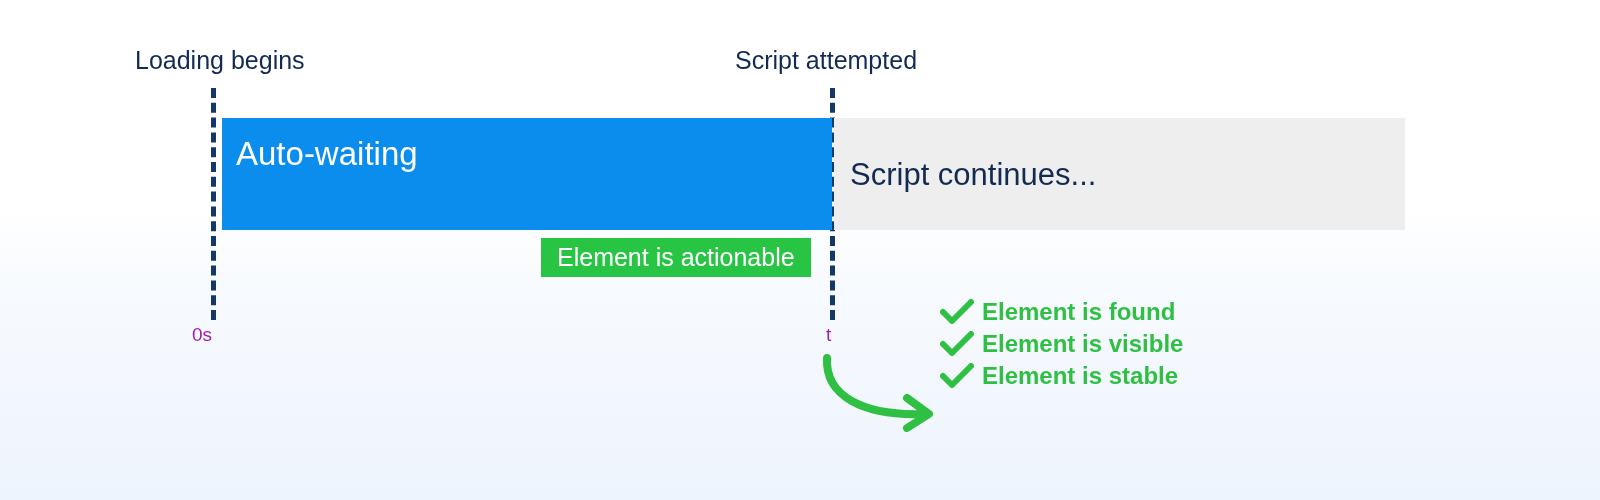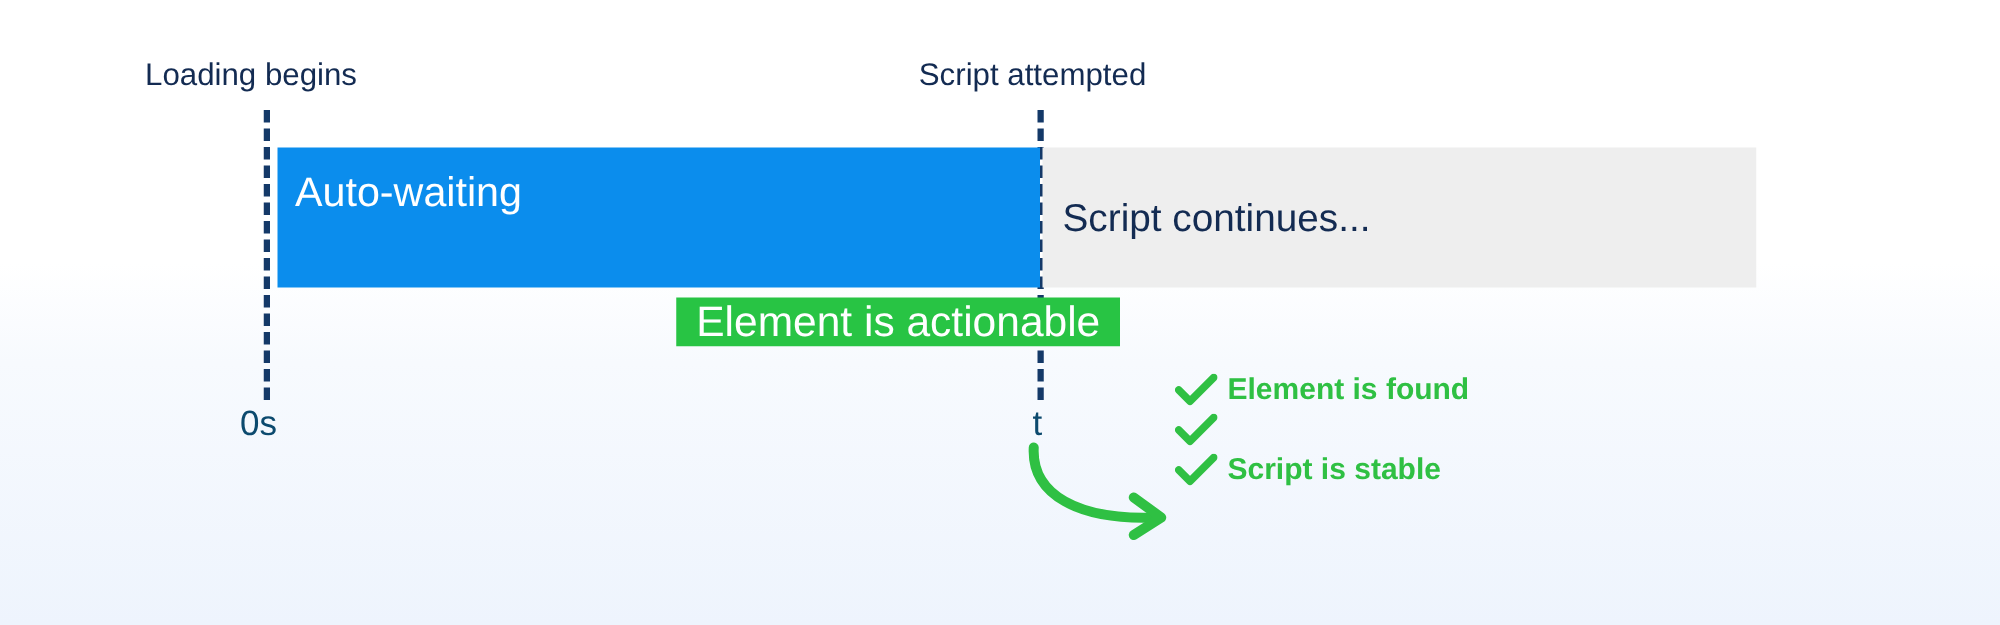--- a/index.html
+++ b/index.html
@@ -21,21 +21,21 @@
 
   
   .marker-label {
     position: absolute;
     color: #132b52;
     font-size: 25px;
     line-height: 1;
     white-space: nowrap;
     font-family: "Liberation Sans", sans-serif;
   }
-  #label-loading { left: 116px; top: 48px; }
+  #label-loading { left: 135px; top: 48px; }
   #label-click   { left: 735px; top: 48px; }
 
   
   .guide {
     position: absolute;
     width: 0;
     border-left: 5px dashed #143968;
     top: 88px;
     height: 232px;
   }
@@ -95,31 +95,31 @@
     left: 541px;
     top: 238px;
     height: 39px;
     background: #28c444;
     display: flex;
     align-items: center;
     padding: 0 16px;
   }
   #badge-actionable-text {
     color: #ffffff;
-    font-size: 34px;
+    font-size: 25px;
     line-height: 1;
     white-space: nowrap;
     font-family: "Liberation Sans", sans-serif;
   }
 
   
   .tick-label {
     position: absolute;
-    color: #0c4a6e;
-    font-size: 28px;
+    color: #a21caf;
+    font-size: 19px;
     line-height: 1;
     white-space: nowrap;
     font-family: "Liberation Sans", sans-serif;
   }
   #tick-zero { left: 192px; top: 325px; }
   #tick-t    { left: 826px; top: 325px; }
 
   
   #arrow-curve {
     position: absolute;
@@ -194,26 +194,27 @@
       <svg class="check-icon" viewBox="0 0 34 26">
         <path d="M 3 13 L 12 22 L 31 3" fill="none" stroke="#2fc043" stroke-width="6" stroke-linecap="round" stroke-linejoin="round"></path>
       </svg>
       <span class="check-text">Element is found</span>
     </div>
 
     <div class="check-row">
       <svg class="check-icon" viewBox="0 0 34 26">
         <path d="M 3 13 L 12 22 L 31 3" fill="none" stroke="#2fc043" stroke-width="6" stroke-linecap="round" stroke-linejoin="round"></path>
       </svg>
+      <span class="check-text">Element is visible</span>
     </div>
 
     <div class="check-row">
       <svg class="check-icon" viewBox="0 0 34 26">
         <path d="M 3 13 L 12 22 L 31 3" fill="none" stroke="#2fc043" stroke-width="6" stroke-linecap="round" stroke-linejoin="round"></path>
       </svg>
-      <span class="check-text">Script is stable</span>
+      <span class="check-text">Element is stable</span>
     </div>
 
 
 
   </div>
 
 </div>
 
 </body></html>

